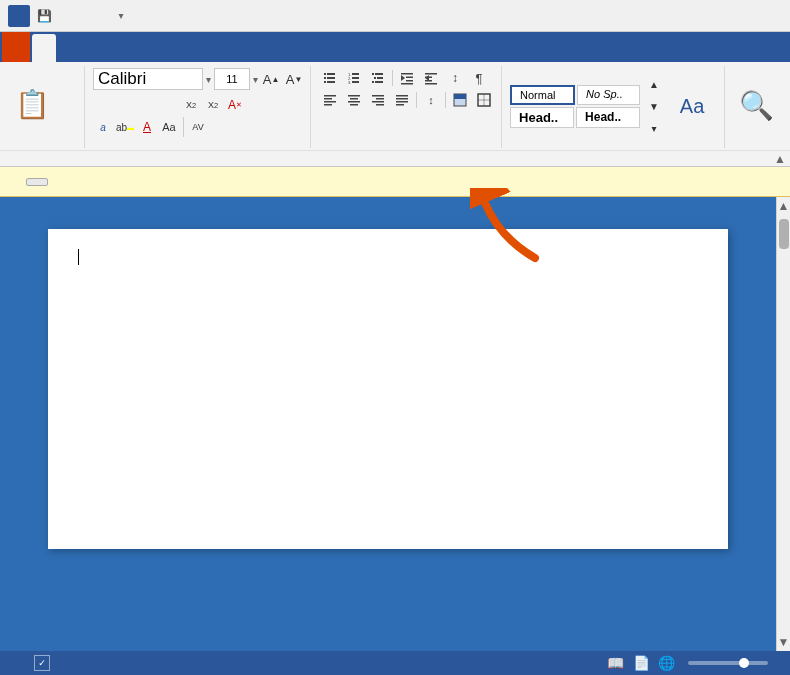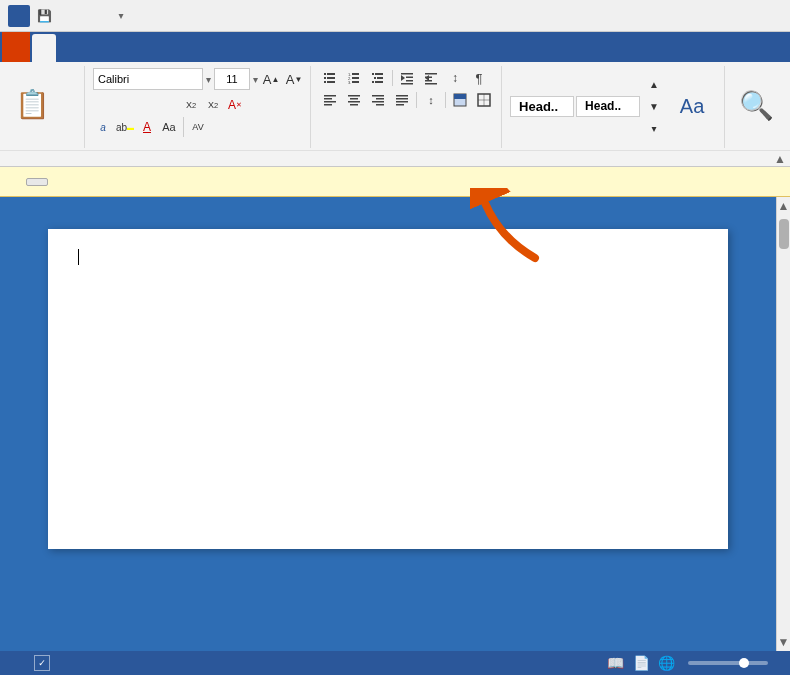--- a/index.html
+++ b/index.html
@@ -207,21 +207,21 @@
     
     .font-row {
       display: flex;
       align-items: center;
       gap: 3px;
       margin-bottom: 3px;
     }
     .font-name-select {
       width: 110px;
       height: 22px;
-      font-size: 11px;
+      font-size: 17px;
       border: 1px solid #c8c8c8;
       padding: 1px 4px;
       background: white;
       cursor: pointer;
     }
     .font-size-select {
       width: 36px;
       height: 22px;
       font-size: 11px;
       border: 1px solid #c8c8c8;
@@ -673,20 +673,24 @@
                 </svg>
             </div>
           </div>
         </div>
         <div class="ribbon-group-label"></div>
       </div>
 
       <div class="ribbon-group">
         <div class="ribbon-group-inner">
           <div style="display:flex;flex-direction:column;gap:2px;width:130px;">
+            <div style="display:flex;gap:2px;">
+              <div style="background:white;border:2px solid #2b579a;font-size:11px;padding:2px 8px;cursor:pointer;flex:1;">Normal</div>
+              <div style="background:white;border:1px solid #ccc;font-size:11px;padding:2px 8px;cursor:pointer;flex:1;font-style:italic;">No Sp..</div>
+            </div>
             <div style="display:flex;gap:2px;">
               <div style="background:white;border:1px solid #ccc;font-size:13px;padding:2px 8px;cursor:pointer;flex:1;font-weight:bold;">Head..</div>
               <div style="background:white;border:1px solid #ccc;font-size:12px;padding:2px 8px;cursor:pointer;flex:1;font-weight:bold;">Head..</div>
             </div>
           </div>
           <div style="display:flex;flex-direction:column;gap:2px;margin-left:2px;">
             <div class="font-btn" style="font-size:10px;">▲</div>
             <div class="font-btn" style="font-size:10px;">▼</div>
             <div class="font-btn" style="font-size:10px;">▾</div>
           </div>

